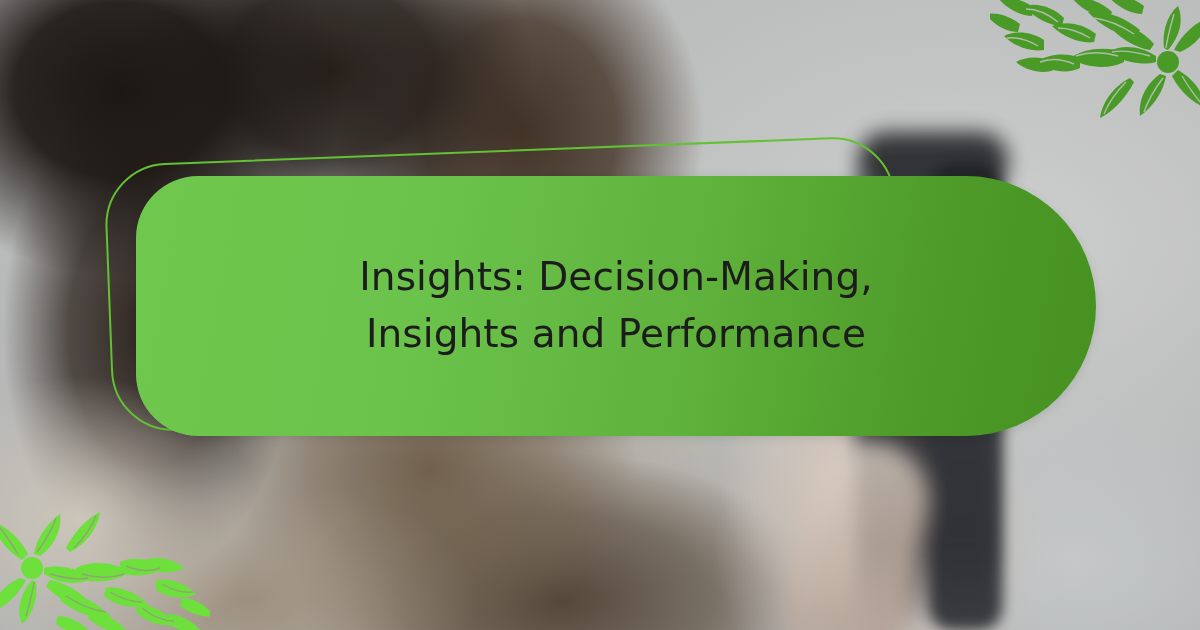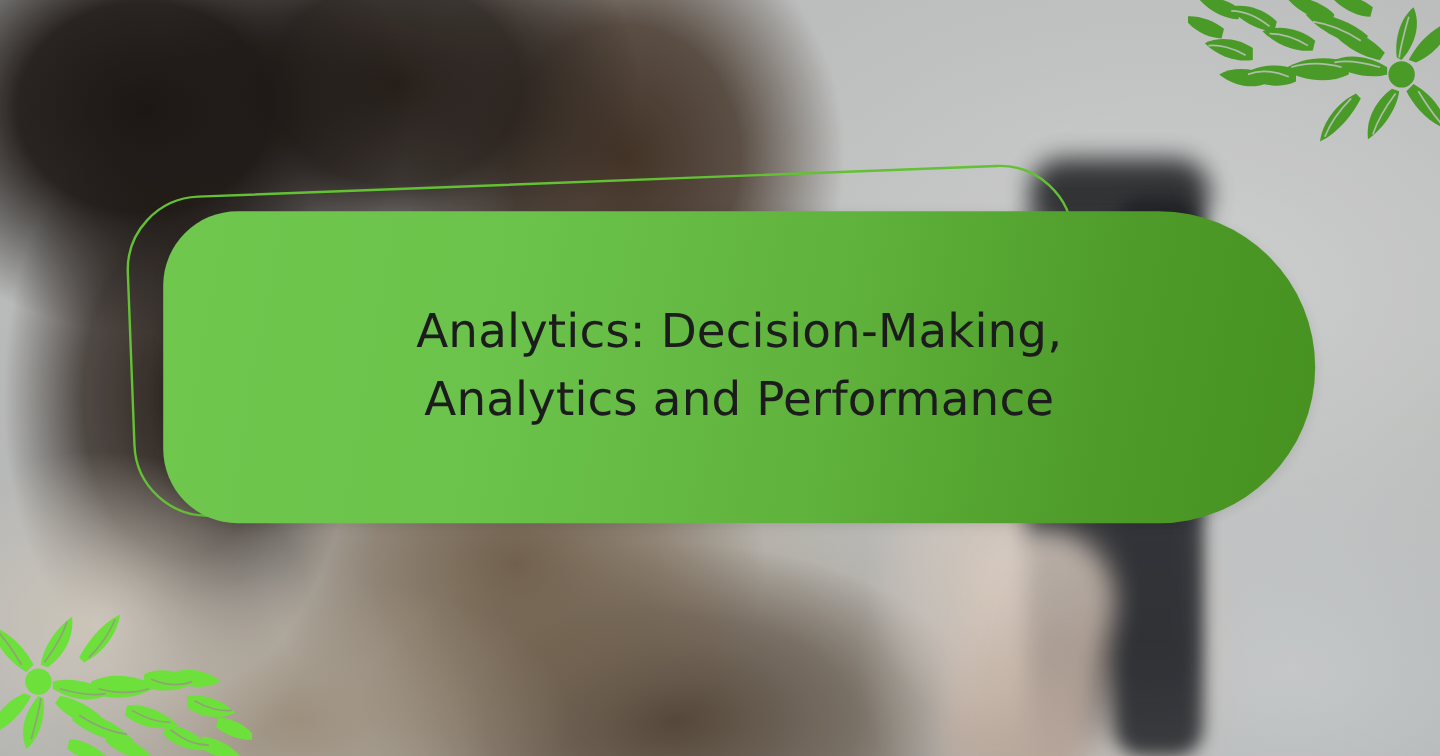--- a/index.html
+++ b/index.html
@@ -224,16 +224,16 @@
           <path d="M37 78 C46 90 53 103 56 112"></path>
           <path d="M18 76 C12 86 5 96 -1 103"></path>
         </g>
       </g>
     </svg>
   </div>
 
   <div class="banner-outline"></div>
 
   <div class="banner-fill">
-    <h1 class="banner-title">Analytics: Decision-Making, Analytics and Performance</h1>
+    <h1 class="banner-title">Insights: Decision-Making, Insights and Performance</h1>
   </div>
 
 </div>
 
 </body></html>

